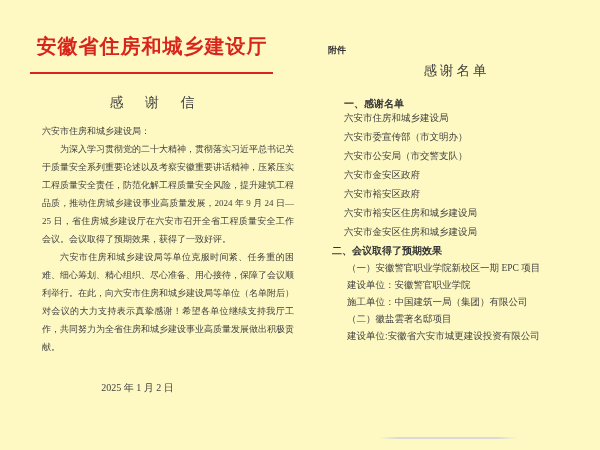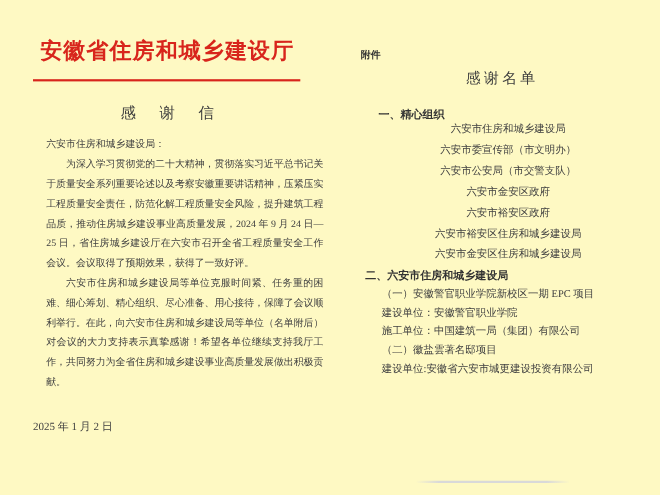--- a/index.html
+++ b/index.html
@@ -36,21 +36,21 @@
     position:absolute;left:42px;top:122px;width:252px;
     font-size:9px;line-height:18px;
     text-align:justify;
     color:#414141;
   }
   .letter-body p{margin:0;}
   .letter-body p.indent{text-indent:2em;}
   .letter-date{
     position:absolute;left:30px;top:381px;width:252px;
     font-size:10px;
-    text-align:left;
+    text-align:center;
     padding-right:0;
     box-sizing:border-box;
     color:#414141;
   }
   .letter-date span{display:inline-block;margin-right:37px;}
 
   
   .attachment-label{
     position:absolute;left:328px;top:44px;
     font-size:9px;font-weight:bold;color:#333333;
@@ -64,21 +64,21 @@
   }
   .section1-heading{
     position:absolute;left:344px;top:97px;
     font-size:10px;font-weight:bold;color:#333333;
   }
   .org-list{
     position:absolute;left:344px;top:109px;width:236px;
     font-size:9.5px;line-height:19px;
     color:#414141;
   }
-  .org-list div{height:19px;white-space:nowrap;text-align:center;}
+  .org-list div{height:19px;white-space:nowrap;}
   .section2-heading{
     position:absolute;left:332px;top:244px;
     font-size:10px;font-weight:bold;color:#333333;
   }
   .project-list{
     position:absolute;left:330px;top:260px;width:252px;
     font-size:9.5px;line-height:17px;
     color:#414141;
   }
   .project-list div{height:17px;white-space:nowrap;margin-left:17px;}
@@ -104,32 +104,32 @@
     <p class="indent">六安市住房和城乡建设局等单位克服时间紧、任务重的困难、细心筹划、精心组织、尽心准备、用心接待，保障了会议顺利举行。在此，向六安市住房和城乡建设局等单位（名单附后）对会议的大力支持表示真挚感谢！希望各单位继续支持我厅工作，共同努力为全省住房和城乡建设事业高质量发展做出积极贡献。</p>
   </div>
 
   <div class="letter-date">
     <span>2025 年 1 月 2 日</span>
   </div>
 
   <div class="attachment-label">附件</div>
   <div class="attachment-title">感谢名单</div>
 
-  <div class="section1-heading">一、精心组织</div>
+  <div class="section1-heading">一、感谢名单</div>
   <div class="org-list">
     <div>六安市住房和城乡建设局</div>
     <div>六安市委宣传部（市文明办）</div>
     <div>六安市公安局（市交警支队）</div>
     <div>六安市金安区政府</div>
     <div>六安市裕安区政府</div>
     <div>六安市裕安区住房和城乡建设局</div>
     <div>六安市金安区住房和城乡建设局</div>
   </div>
 
-  <div class="section2-heading">二、六安市住房和城乡建设局</div>
+  <div class="section2-heading">二、会议取得了预期效果</div>
   <div class="project-list">
     <div>（一）安徽警官职业学院新校区一期 EPC 项目</div>
     <div>建设单位：安徽警官职业学院</div>
     <div>施工单位：中国建筑一局（集团）有限公司</div>
     <div>（二）徽盐雲著名邸项目</div>
     <div>建设单位:安徽省六安市城更建设投资有限公司</div>
   </div>
 
   <div class="page-shadow"></div>
 

